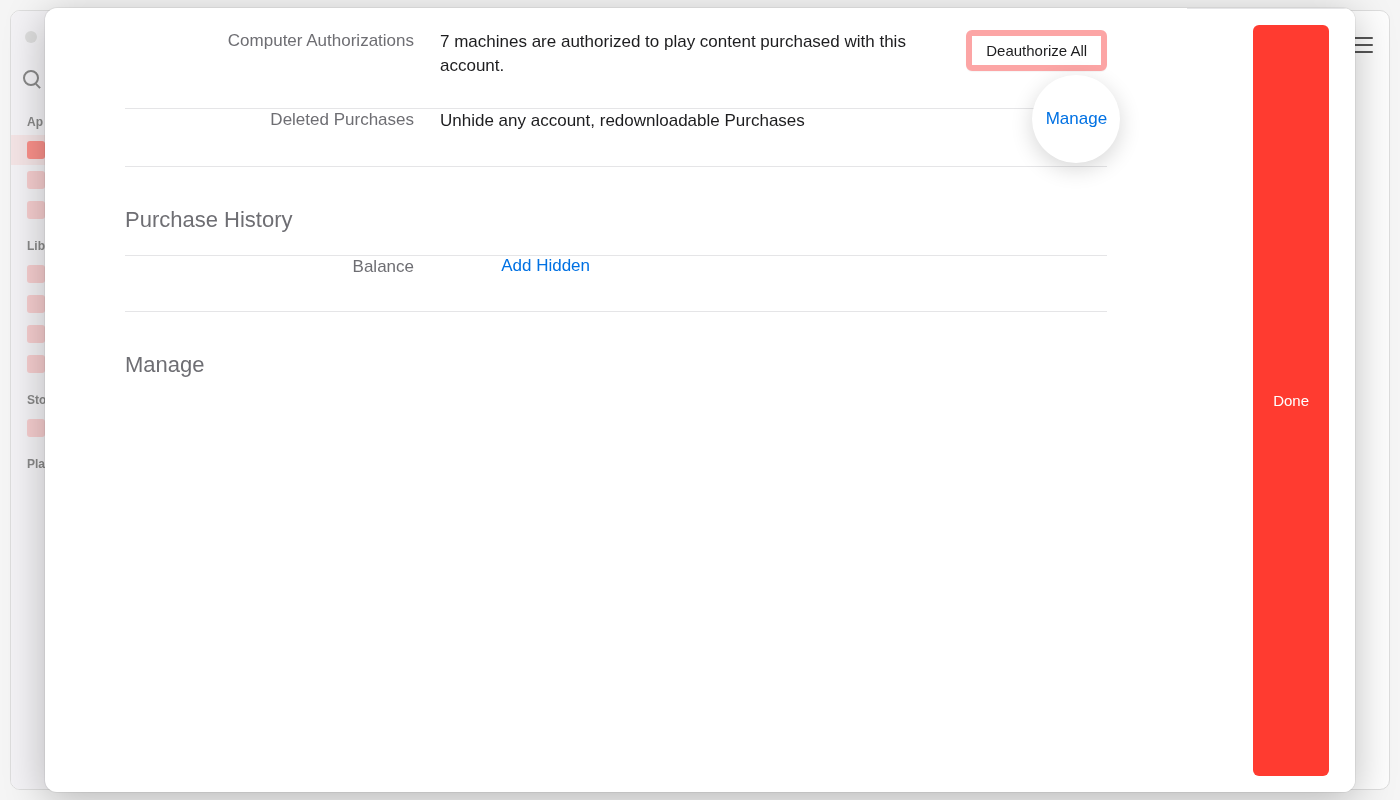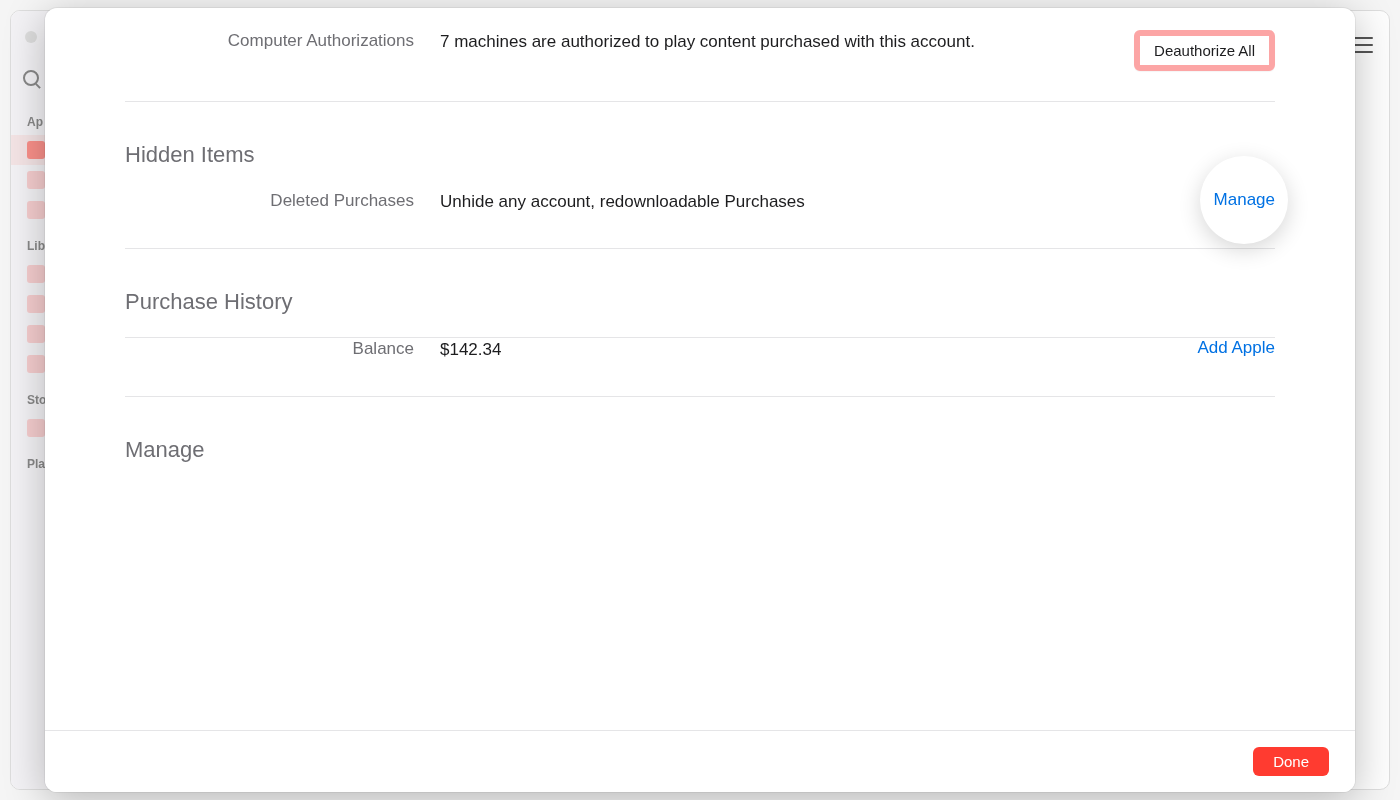--- a/index.html
+++ b/index.html
@@ -117,21 +117,21 @@
     .modal {
       position: absolute;
       top: 8px;
       left: 45px;
       right: 45px;
       bottom: 8px;
       background: #fff;
       border-radius: 12px;
       box-shadow: 0 8px 40px rgba(0,0,0,0.25), 0 0 0 1px rgba(0,0,0,0.05);
       display: flex;
-      flex-direction: column;
+      flex-direction: row;
       overflow: hidden;
     }
     .modal-body {
       flex: 1;
       overflow-y: auto;
       padding: 0 80px;
     }
 
     .row {
       display: flex;
@@ -229,20 +229,21 @@
     }
     .btn-done {
       background: #ff3b30;
       color: #fff;
       border: none;
       border-radius: 6px;
       padding: 6px 20px;
       font-size: 15px;
       font-weight: 500;
       cursor: pointer;
+      margin-left: 40px;
     }
   </style>
 </head>
 <body>
 
 <div class="bg-window">
   <div class="bg-hamburger">
     <span></span>
       <span></span>
       <span></span>
@@ -293,42 +294,40 @@
     <div class="row section-first">
       <div class="row-label">Computer Authorizations</div>
       <div class="row-value">7 machines are authorized to play content purchased with this account.</div>
       <div class="row-action">
         <button class="btn-outline">Deauthorize All</button>
       </div>
     </div>
 
     <div class="divider"></div>
 
-    <div class="section-heading">Hidden Items</div>
     <div class="row section-block">
       <div class="row-label">Deleted Purchases</div>
       <div class="row-value">Unhide any account, redownloadable Purchases</div>
       <div class="row-action">
         <span class="link-highlight">
           <a class="link">Manage</a>
         </span>
       </div>
     </div>
 
     <div class="divider"></div>
 
     <div class="section-heading">Purchase History</div>
 
     <div class="divider"></div>
 
     <div class="row section-block">
       <div class="row-label">Balance</div>
-      <div class="row-value">$142.34</div>
       <div class="row-action">
-        <a class="link">Add Apple</a>
+        <a class="link">Add Hidden</a>
       </div>
     </div>
 
     <div class="divider"></div>
 
     <div class="section-heading">Manage</div>
 
   </div>
 
   <div class="modal-footer">

